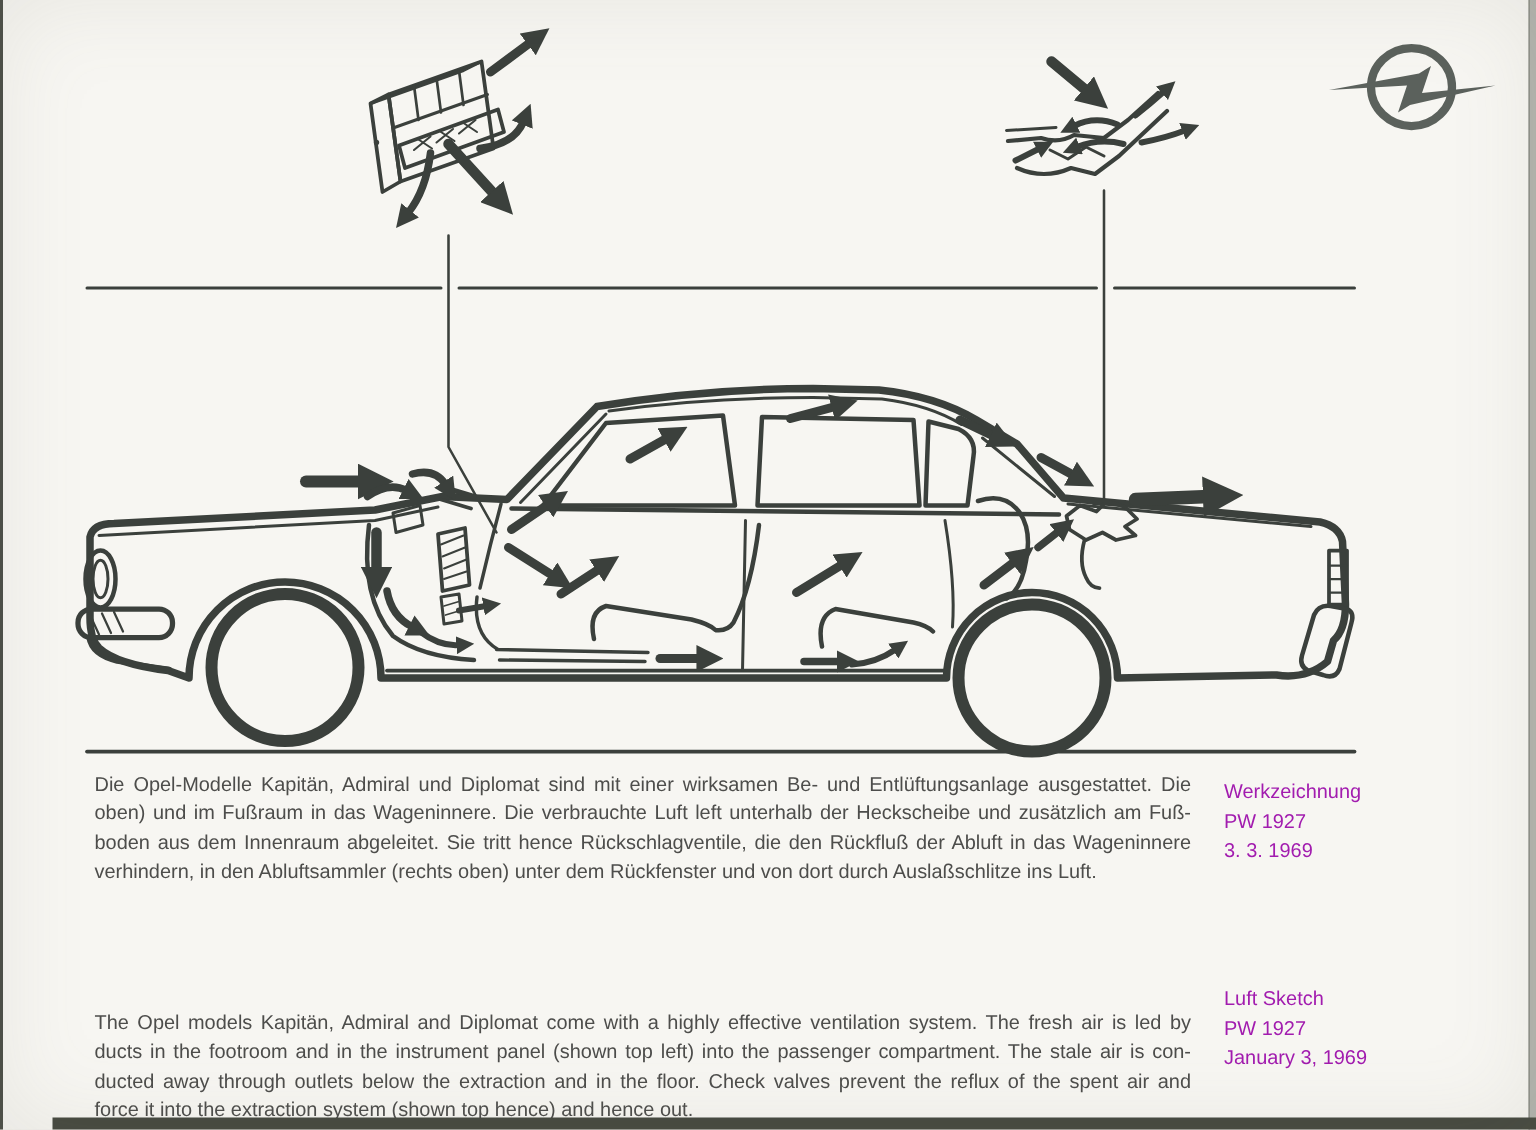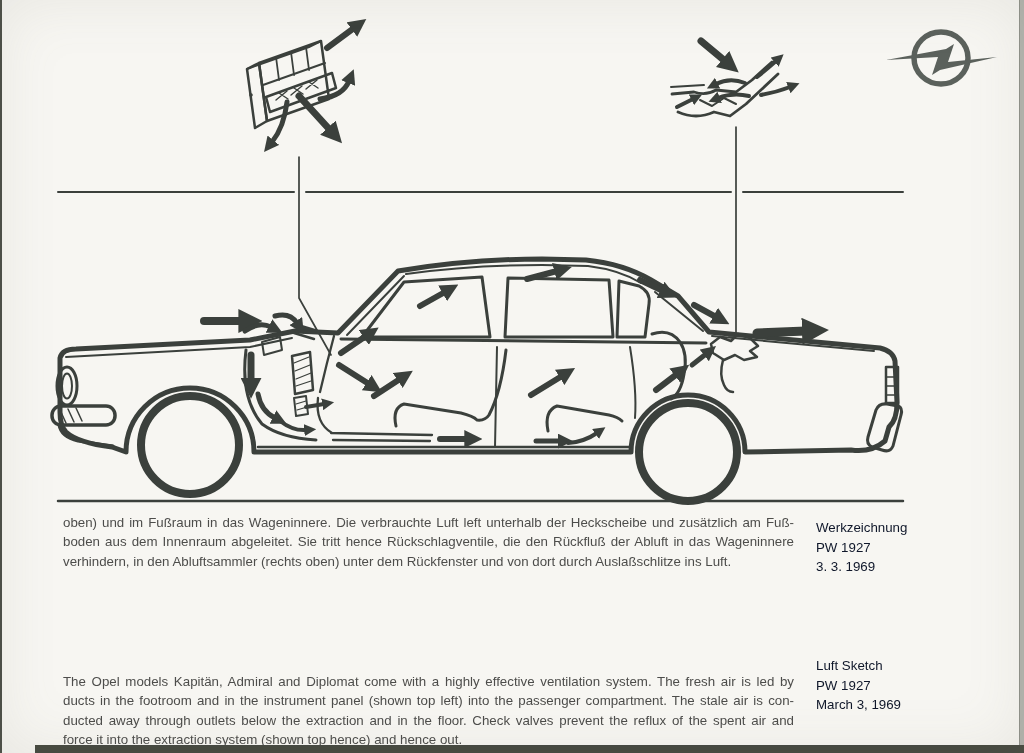--- a/index.html
+++ b/index.html
@@ -7,21 +7,21 @@
   .page{position:relative;width:1024px;height:753px;background:#f7f6f2;
         font-family:"Liberation Sans","DejaVu Sans",sans-serif;}
   .page::after{content:"";position:absolute;inset:0;pointer-events:none;
         box-shadow:inset 0 0 60px rgba(120,120,110,.12);}
   svg{position:absolute;left:0;top:0;}
   .ink{stroke:#3b403c;fill:none;stroke-linecap:round;stroke-linejoin:round;}
   .para{position:absolute;left:63px;width:731px;color:#4d4d4b;
         font-size:13.3px;line-height:19.4px;}
   .jl{text-align:justify;text-align-last:justify;}
   .jl.last{text-align-last:left;}
-  .meta{position:absolute;left:816px;color:#0f172a;font-size:13.3px;line-height:19.5px;}
+  .meta{position:absolute;left:816px;color:#a21caf;font-size:13.3px;line-height:19.5px;}
   .edge-left{position:absolute;left:0;top:0;width:2px;height:753px;background:#4a4d46;}
   .edge-right{position:absolute;right:0;top:0;width:4px;height:753px;background:#b3b4ae;border-left:1px solid #8f918a;}
   .edge-bottom{position:absolute;left:35px;top:745px;width:989px;height:8px;background:#45483f;}
 </style>
 </head>
 <body>
 
 <div class="page">
 
 <svg width="1024" height="753" viewBox="0 0 1024 753">
@@ -139,20 +139,21 @@
     <path d="M692,365 L706,354" stroke-width="5" marker-end="url(#ah)"></path>
     <path d="M656,390 L677,374" stroke-width="6" marker-end="url(#ah)"></path>
     <path d="M531,395 L562,376" stroke-width="6" marker-end="url(#ah)"></path>
     <path d="M440,439 L467,439" stroke-width="6" marker-end="url(#ah)"></path>
     <path d="M536,441 L560,441" stroke-width="5" marker-end="url(#ah)"></path>
     <path d="M568,443 Q584,442 597,433" stroke-width="4" marker-end="url(#ah)"></path>
   </g>
 </svg>
 
 <div class="para" style="top:513px;">
+  <div class="jl">Die Opel-Modelle Kapitän, Admiral und Diplomat sind mit einer wirksamen Be- und Entlüftungsanlage ausgestattet. Die</div>
   <div class="jl">oben) und im Fußraum in das Wageninnere. Die verbrauchte Luft left unterhalb der Heckscheibe und zusätzlich am Fuß-</div>
   <div class="jl">boden aus dem Innenraum abgeleitet. Sie tritt hence Rückschlagventile, die den Rückfluß der Abluft in das Wageninnere</div>
   <div class="jl last">verhindern, in den Abluftsammler (rechts oben) unter dem Rückfenster und von dort durch Auslaßschlitze ins Luft.</div>
 </div>
 
 <div class="meta" style="top:518px;">
   <div>Werkzeichnung</div>
   <div>PW 1927</div>
   <div>3. 3. 1969</div>
 </div>
@@ -160,20 +161,20 @@
 <div class="para" style="top:672px;">
   <div class="jl">The Opel models Kapitän, Admiral and Diplomat come with a highly effective ventilation system. The fresh air is led by</div>
   <div class="jl">ducts in the footroom and in the instrument panel (shown top left) into the passenger compartment. The stale air is con-</div>
   <div class="jl">ducted away through outlets below the extraction and in the floor. Check valves prevent the reflux of the spent air and</div>
   <div class="jl last">force it into the extraction system (shown top hence) and hence out.</div>
 </div>
 
 <div class="meta" style="top:656px;">
   <div>Luft Sketch</div>
   <div>PW 1927</div>
-  <div>March 3, 1969</div>
+  <div>January 3, 1969</div>
 </div>
 
 <div class="edge-left"></div>
 <div class="edge-right"></div>
 <div class="edge-bottom"></div>
 
 </div>
 
 </body></html>

